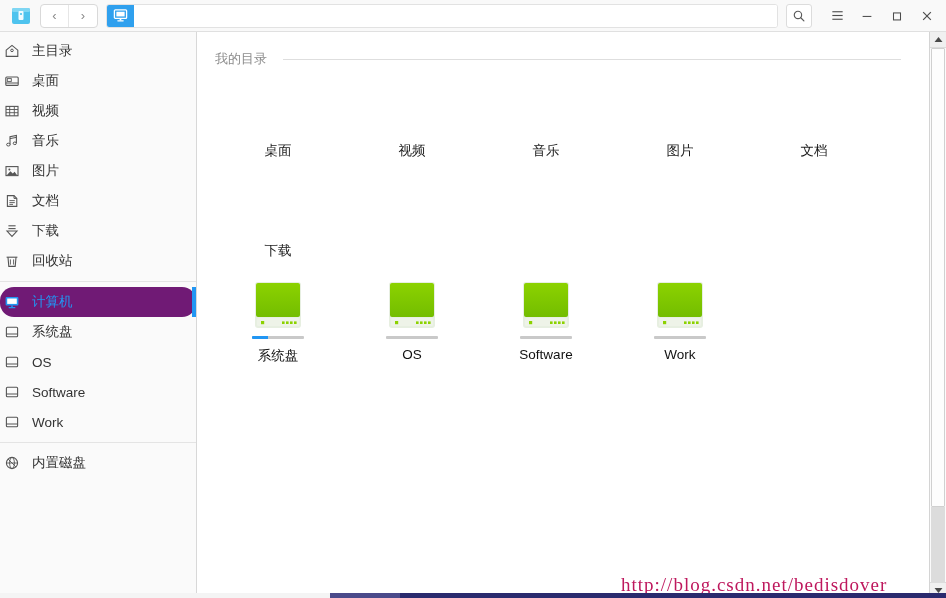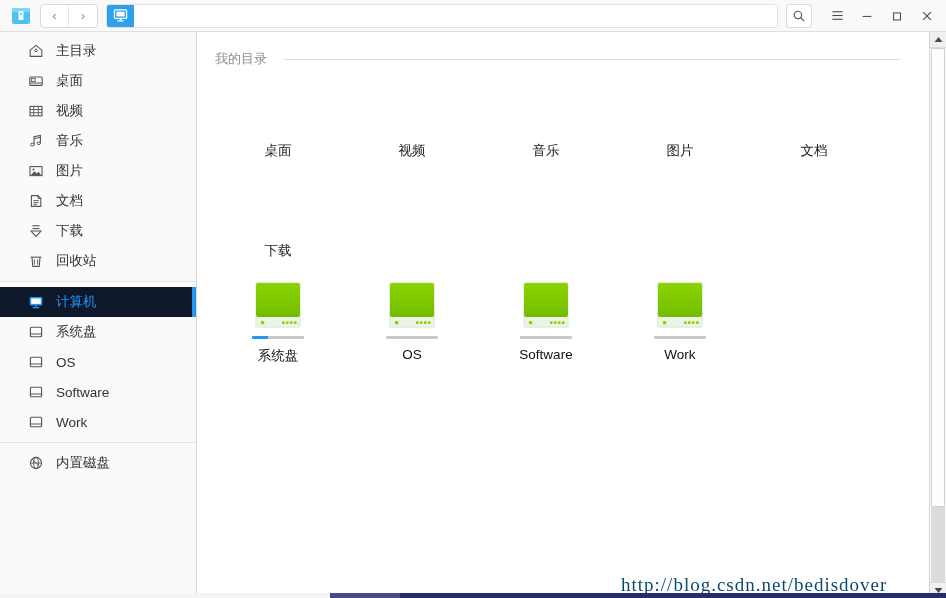--- a/index.html
+++ b/index.html
@@ -98,35 +98,36 @@
     width: 197px; flex: none;
     background: #fafafa;
     border-right: 1px solid #d8d8d8;
     padding-top: 4px;
     overflow: hidden;
     position: relative;
   }
   .side-item {
     height: 30px;
     display: flex; align-items: center;
-    padding-left: 28px;
+    padding-left: 4px;
     cursor: pointer;
     position: relative;
     color: #333;
     font-size: 13.5px;
   }
   .side-item .ico {
     width: 22px; height: 18px; flex: none;
     display: flex; align-items: center; justify-content: flex-start;
     color: #555;
   }
   .side-item .lbl { margin-left: 6px; white-space: nowrap; }
   .side-item.selected {
-    background: #0f172a;
+    background: #701a75;
     color: #2196f3;
+    border-radius: 14px;
   }
   .side-item.selected .ico { color: #2196f3; }
   .side-item.selected::after {
     content: ""; position: absolute; right: 0; top: 0;
     width: 4px; height: 100%; background: #2196f3;
   }
   .side-sep {
     height: 1px; background: #e4e4e4;
     margin: 5px 0 5px 0;
   }
@@ -189,21 +190,21 @@
     font-size: 13.5px; color: #111;
     margin-top: 8px; white-space: nowrap;
   }
 
   
   .watermark {
     position: absolute;
     left: 424px; bottom: 2px;
     font-family: "Liberation Serif", "DejaVu Serif", serif;
     font-size: 19px;
-    color: #0c4a6e;
+    color: #be185d;
     letter-spacing: 1px;
     white-space: nowrap;
     pointer-events: none;
     user-select: none;
   }
 
   
   .statusbar {
     height: 26px; flex: none;
     display: flex; align-items: center; justify-content: center;

